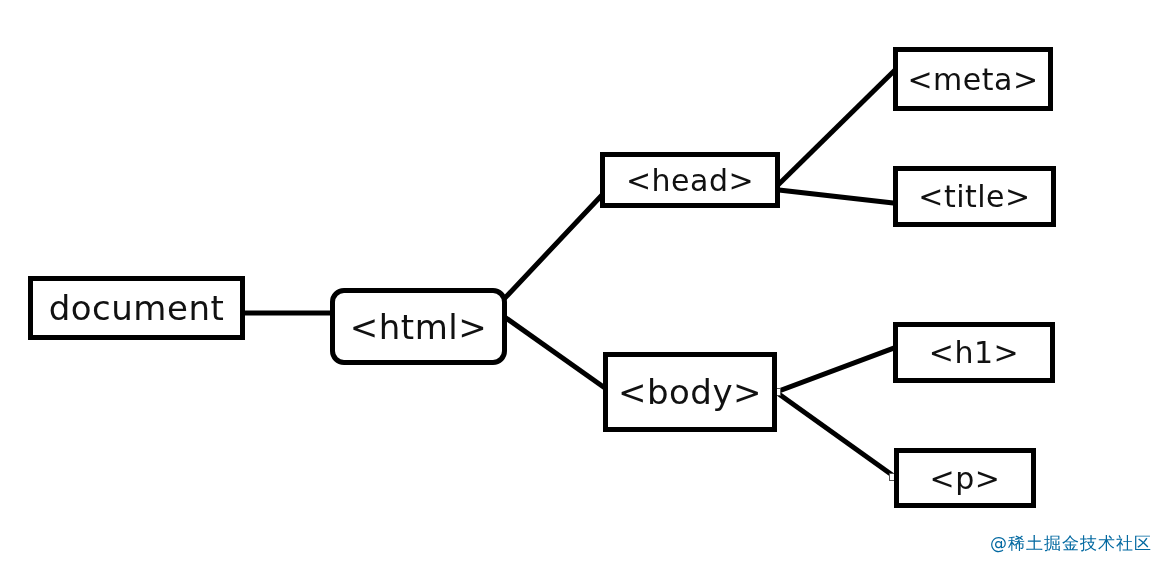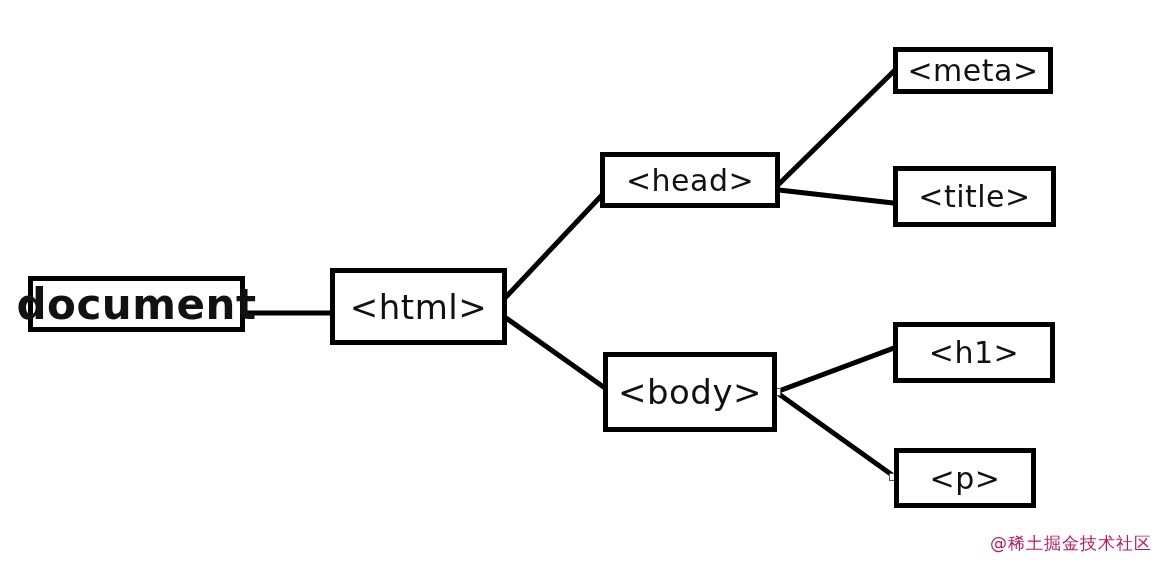--- a/index.html
+++ b/index.html
@@ -53,23 +53,23 @@
       <line x1="505" y1="298" x2="601" y2="196" stroke="#000000" stroke-width="5" stroke-linecap="square"></line>
       <line x1="506" y1="318" x2="605" y2="388" stroke="#000000" stroke-width="5" stroke-linecap="square"></line>
       <line x1="779" y1="184" x2="894" y2="71" stroke="#000000" stroke-width="5" stroke-linecap="square"></line>
       <line x1="779" y1="190" x2="893" y2="203" stroke="#000000" stroke-width="5" stroke-linecap="square"></line>
       <line x1="776" y1="392" x2="894" y2="348" stroke="#000000" stroke-width="5" stroke-linecap="square"></line>
       <line x1="776" y1="392" x2="895" y2="477" stroke="#000000" stroke-width="5" stroke-linecap="square"></line>
       <rect x="773.5" y="388.5" width="7" height="7" fill="#ffffff" stroke="#555555" stroke-width="1"></rect>
       <rect x="889.5" y="473.5" width="7" height="7" fill="#ffffff" stroke="#555555" stroke-width="1"></rect>
     </svg>
   <div>
-      <div class="node" style="left: 28px; top: 276px; width: 217px; height: 56px; font-size: 42px; border-color: rgb(0, 0, 0); font-weight: bold;">document</div>
-      <div class="node" style="left: 330px; top: 268px; width: 177px; height: 77px; font-size: 34px; border-color: rgb(0, 0, 0);">&lt;html&gt;</div>
+      <div class="node" style="left: 28px; top: 276px; width: 217px; height: 64px; font-size: 34px; border-color: rgb(0, 0, 0);">document</div>
+      <div class="node" style="left: 330px; top: 288px; width: 177px; height: 77px; font-size: 34px; border-color: rgb(0, 0, 0); border-radius: 14px;">&lt;html&gt;</div>
       <div class="node" style="left: 600px; top: 152px; width: 180px; height: 56px; font-size: 30px; border-color: rgb(0, 0, 0);">&lt;head&gt;</div>
       <div class="node" style="left: 603px; top: 352px; width: 174px; height: 80px; font-size: 34px; border-color: rgb(0, 0, 0);">&lt;body&gt;</div>
-      <div class="node" style="left: 893px; top: 47px; width: 160px; height: 47px; font-size: 30px; border-color: rgb(0, 0, 0);">&lt;meta&gt;</div>
+      <div class="node" style="left: 893px; top: 47px; width: 160px; height: 64px; font-size: 30px; border-color: rgb(0, 0, 0);">&lt;meta&gt;</div>
       <div class="node" style="left: 893px; top: 166px; width: 163px; height: 61px; font-size: 30px; border-color: rgb(0, 0, 0); text-align: right;">&lt;title&gt;</div>
       <div class="node" style="left: 893px; top: 322px; width: 162px; height: 61px; font-size: 30px; border-color: rgb(0, 0, 0);">&lt;h1&gt;</div>
       <div class="node" style="left: 894px; top: 448px; width: 142px; height: 60px; font-size: 30px; border-color: rgb(0, 0, 0);">&lt;p&gt;</div>
     </div>
-  <div class="watermark" style="color: #be185d;">@稀土掘金技术社区</div>
+  <div class="watermark" style="color: #0369a1;">@稀土掘金技术社区</div>
 </div>
 
 </body></html>

